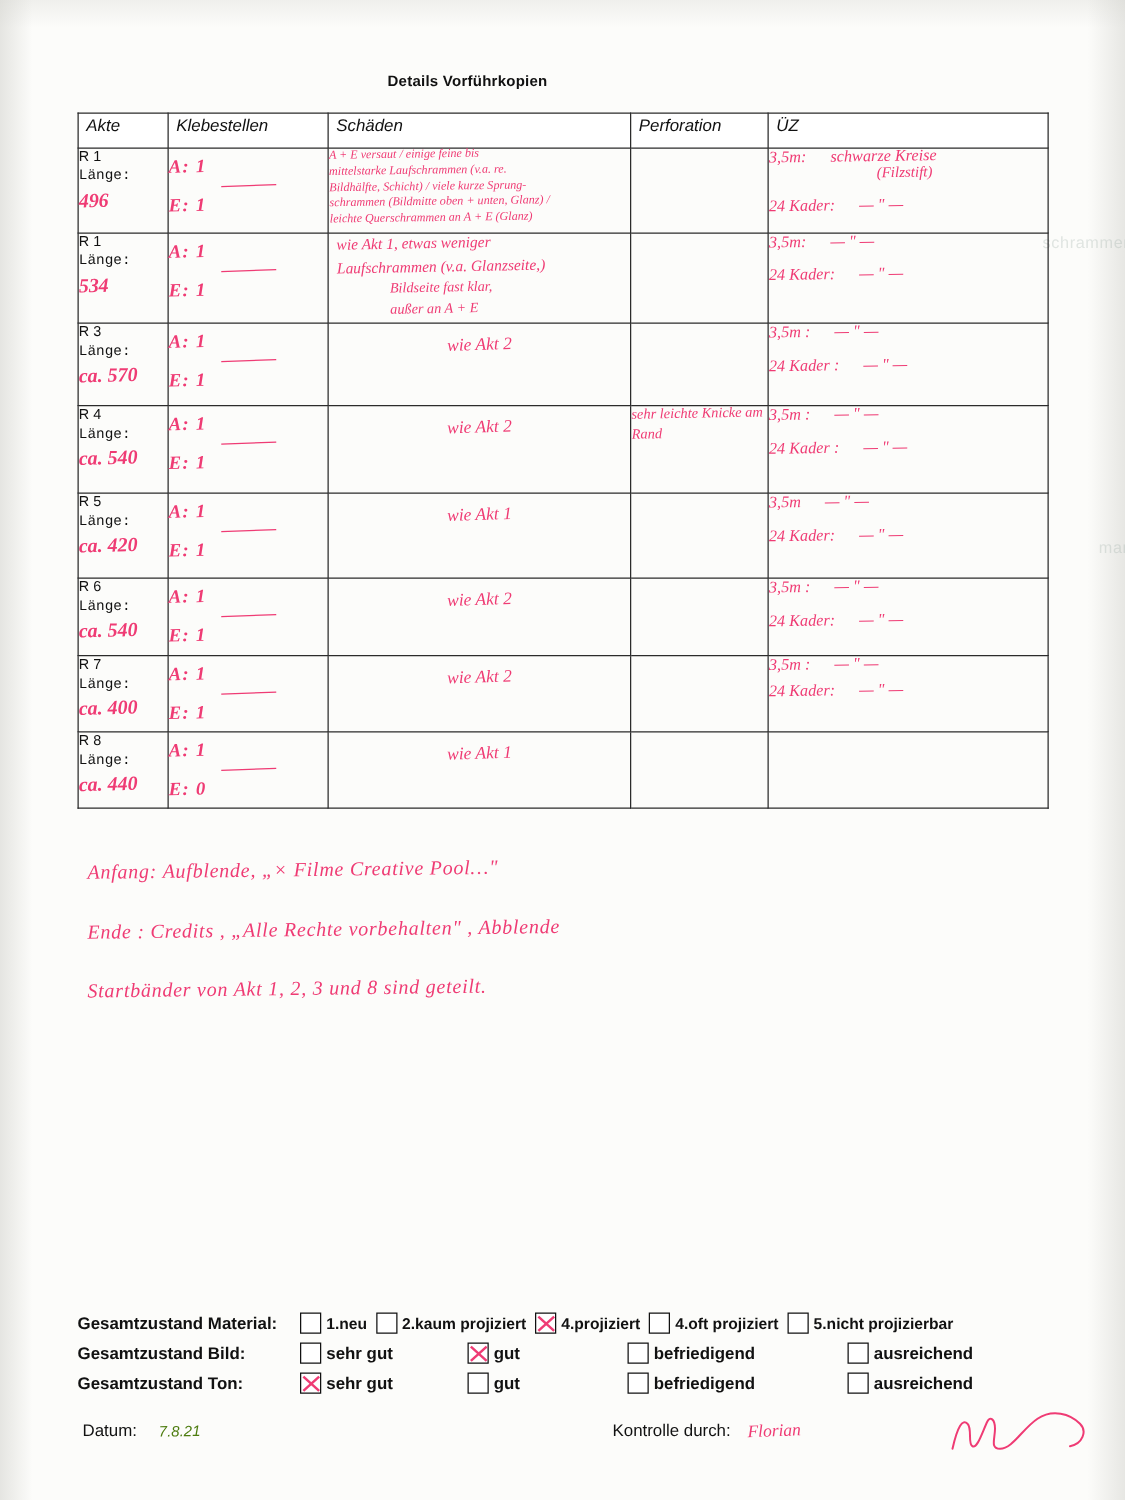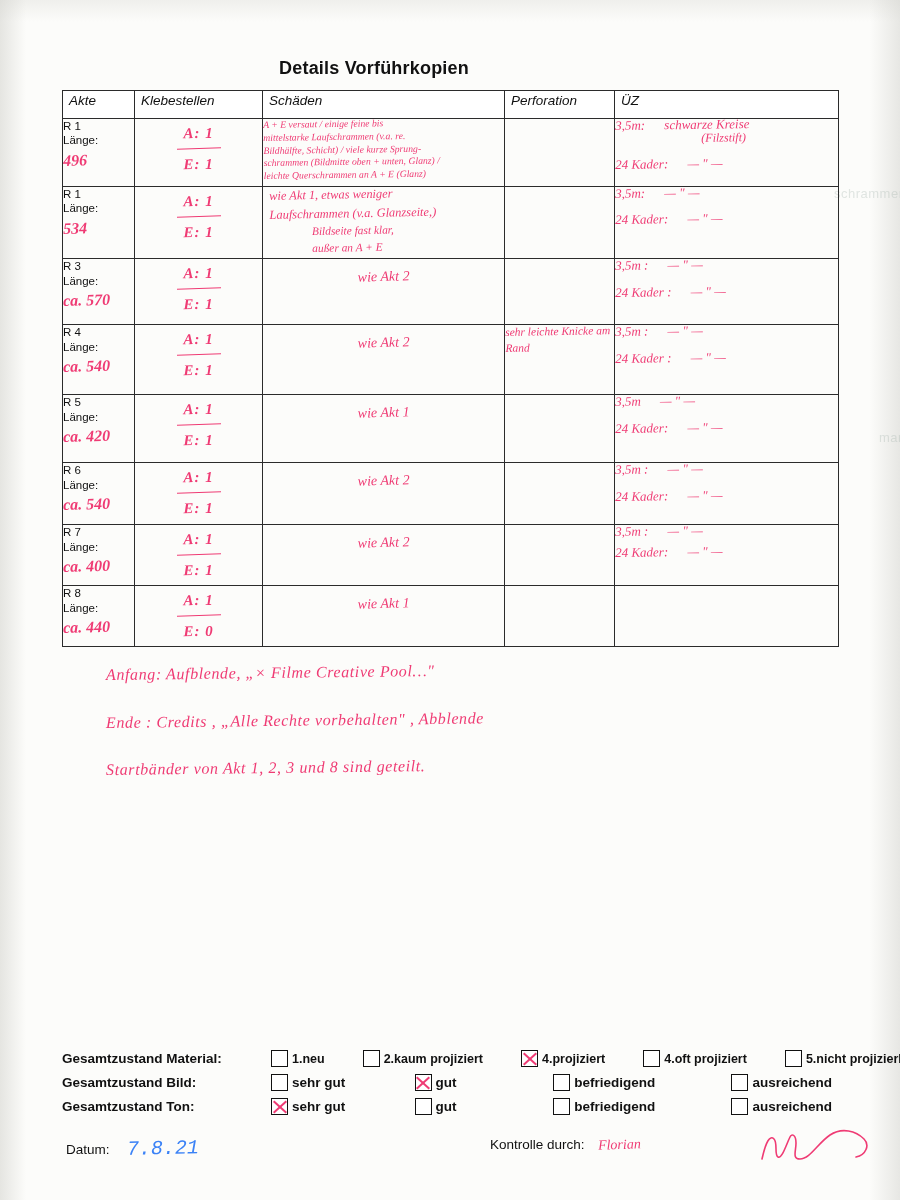--- a/index.html
+++ b/index.html
@@ -41,21 +41,21 @@
     pointer-events: none;
     user-select: none;
   }
 
   .doc-title {
     position: absolute;
     top: 58px;
     left: 0;
     width: 748px;
     text-align: center;
-    font-size: 18px;
+    font-size: 12px;
     font-weight: bold;
     letter-spacing: .2px;
   }
 
   table.main {
     position: absolute;
     top: 90px;
     left: 62px;
     width: 776px;
     border-collapse: collapse;
@@ -80,36 +80,36 @@
   .c-schaeden { width: 242px; }
   .c-perf { width: 110px; }
   .c-uez { width: 224px; }
 
   td.akte {
     font-size: 11.5px;
     padding: 3px 4px 4px 5px;
     line-height: 1.25;
   }
   .akte-id { font-size: 11.5px; }
-  .akte-lbl { font-size: 11.5px; }
+  .akte-lbl { font-size: 11.5px; font-family: Liberation Mono, monospace; }
   .akte-len {
     color: #ef3b74;
     font-family: "Liberation Serif", serif;
     font-style: italic;
     font-size: 16px;
     font-weight: bold;
     display: block;
     margin-top: 3px;
     transform: rotate(-1.5deg);
     transform-origin: left center;
   }
 
   td.klebe {
     position: relative;
-    text-align: center;
+    text-align: left;
   }
   .klebe-wrap {
     display: flex;
     flex-direction: column;
     justify-content: space-around;
     height: 100%;
     min-height: 52px;
     padding: 4px 0 4px 0;
   }
   .klebe-a, .klebe-e {
@@ -201,23 +201,22 @@
     top: 660px;
     left: 0;
     width: 900px;
     text-align: center;
     font-size: 14.5px;
     font-weight: bold;
   }
   .notes {
     position: absolute;
     left: 70px;
-    top: 666px;
+    top: 690px;
     width: 760px;
-    margin-left: 36px;
   }
   .note-line {
     color: #ef3b74;
     font-family: "Liberation Serif", serif;
     font-style: italic;
     font-size: 16px;
     letter-spacing: .6px;
     line-height: 1.1;
     margin-bottom: 30px;
     transform: rotate(-0.7deg);
@@ -237,21 +236,20 @@
     display: flex;
     align-items: center;
     margin-bottom: 7px;
     white-space: nowrap;
   }
   .form-label { width: 178px; flex: 0 0 178px; }
   .opt {
     display: inline-flex;
     align-items: center;
     margin-right: 10px;
-    margin-left: 31px;
   }
   .opt .box {
     position: relative;
     width: 15px;
     height: 15px;
     border: 1.6px solid #111;
     margin-right: 4px;
     background: #fff;
     flex: 0 0 15px;
   }
@@ -274,24 +272,24 @@
   .foot {
     position: absolute;
     left: 66px;
     top: 1137px;
     width: 790px;
     font-size: 13.5px;
     font-weight: bold;
   }
   .foot .datum { position: absolute; left: 0; top: 0; font-weight: normal; }
   .foot .datum-val {
-    color: #3b82f6;
-    font-family: Liberation Mono, monospace;
-    font-style: italic;
-    font-size: 20px;
+    color: #4d7c0f;
+    font-family: Liberation Sans, sans-serif;
+    font-style: italic;
+    font-size: 12px;
     margin-left: 14px;
     transform: rotate(-1deg);
     display: inline-block;
   }
   .foot .kontrolle { position: absolute; left: 424px; top: 0; font-weight: normal; }
   .foot .kontrolle-val {
     color: #ef3b74;
     font-family: "Liberation Serif", serif;
     font-style: italic;
     font-size: 14px;

